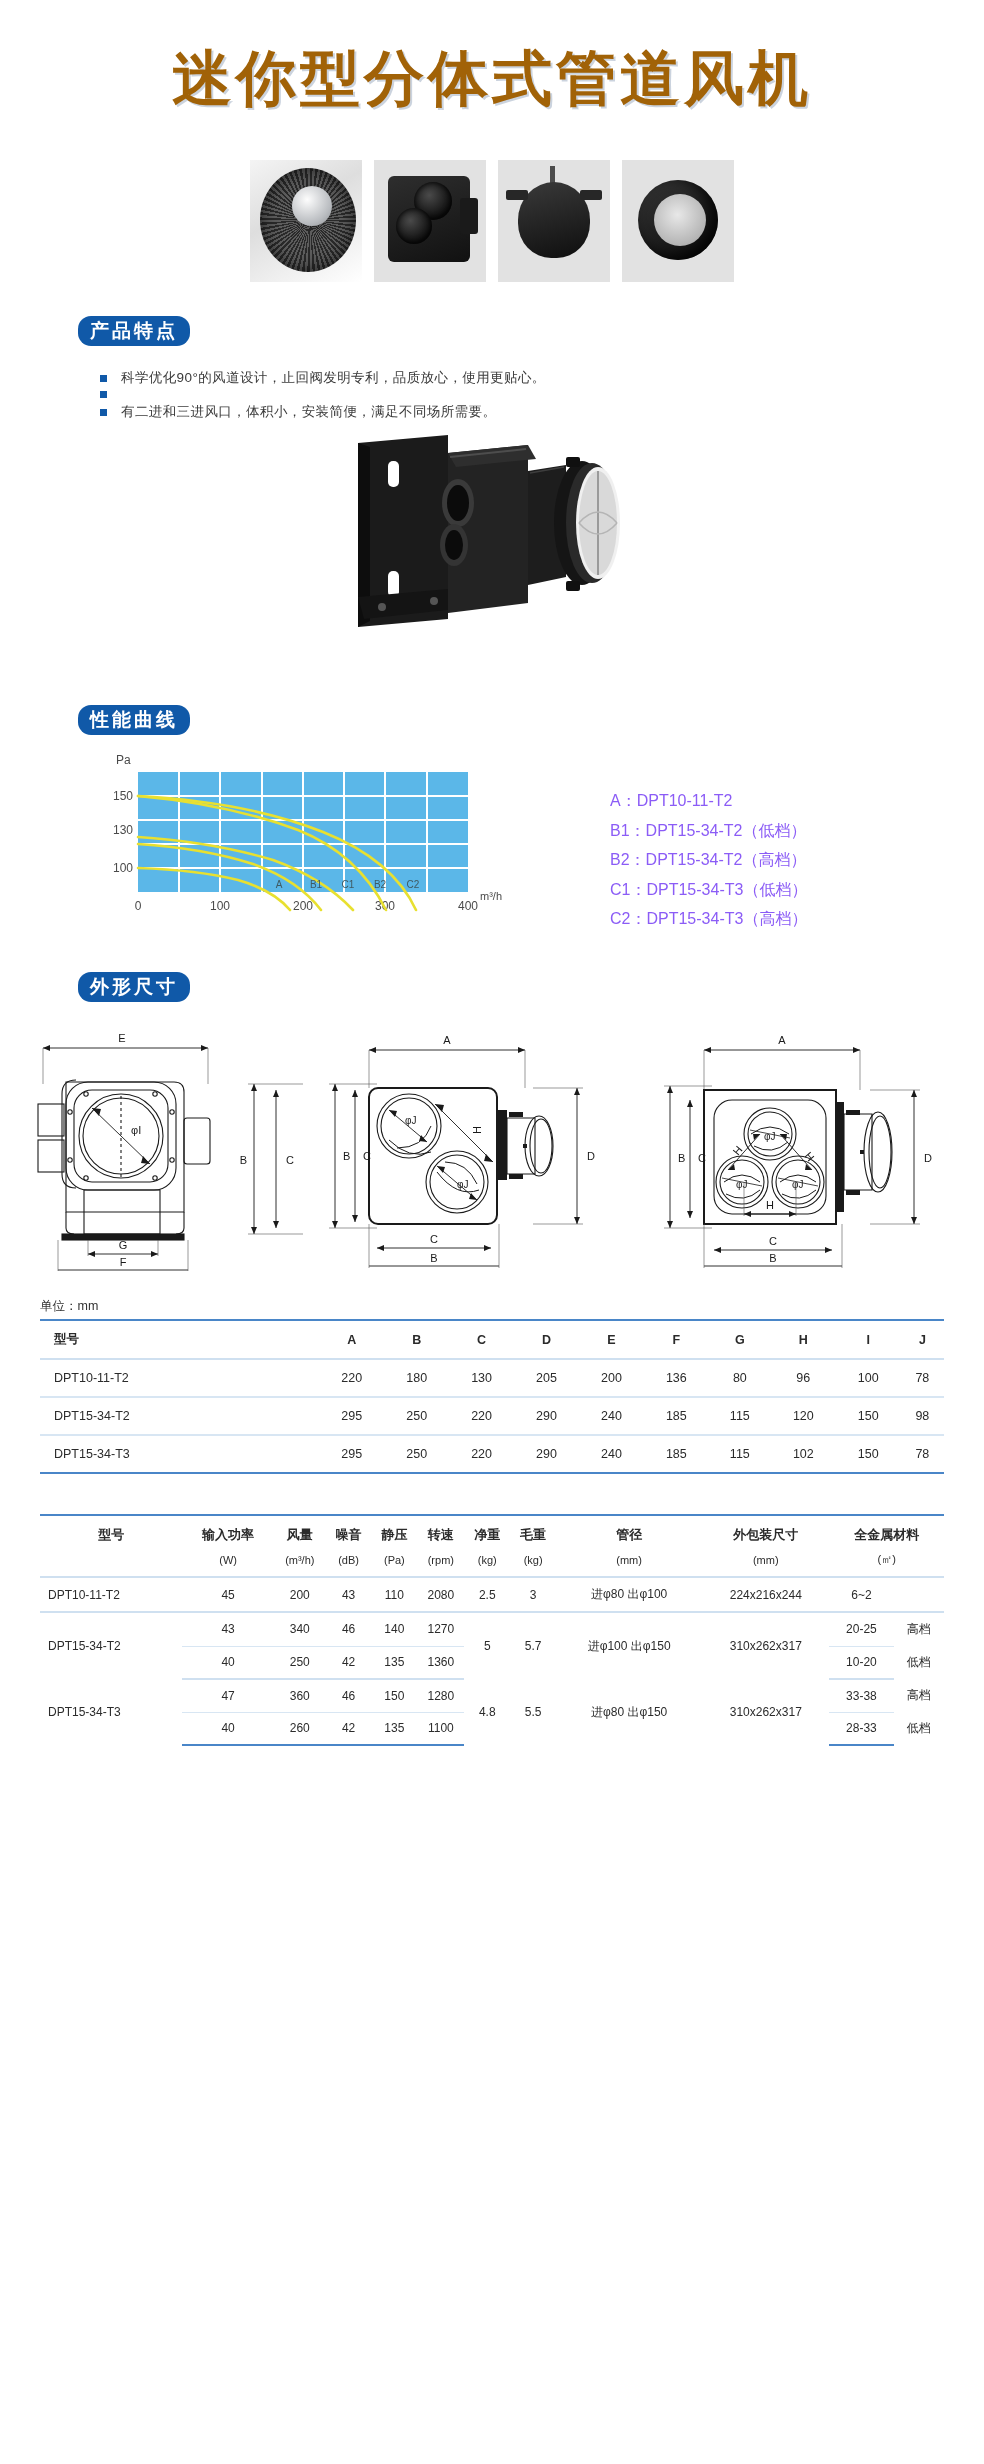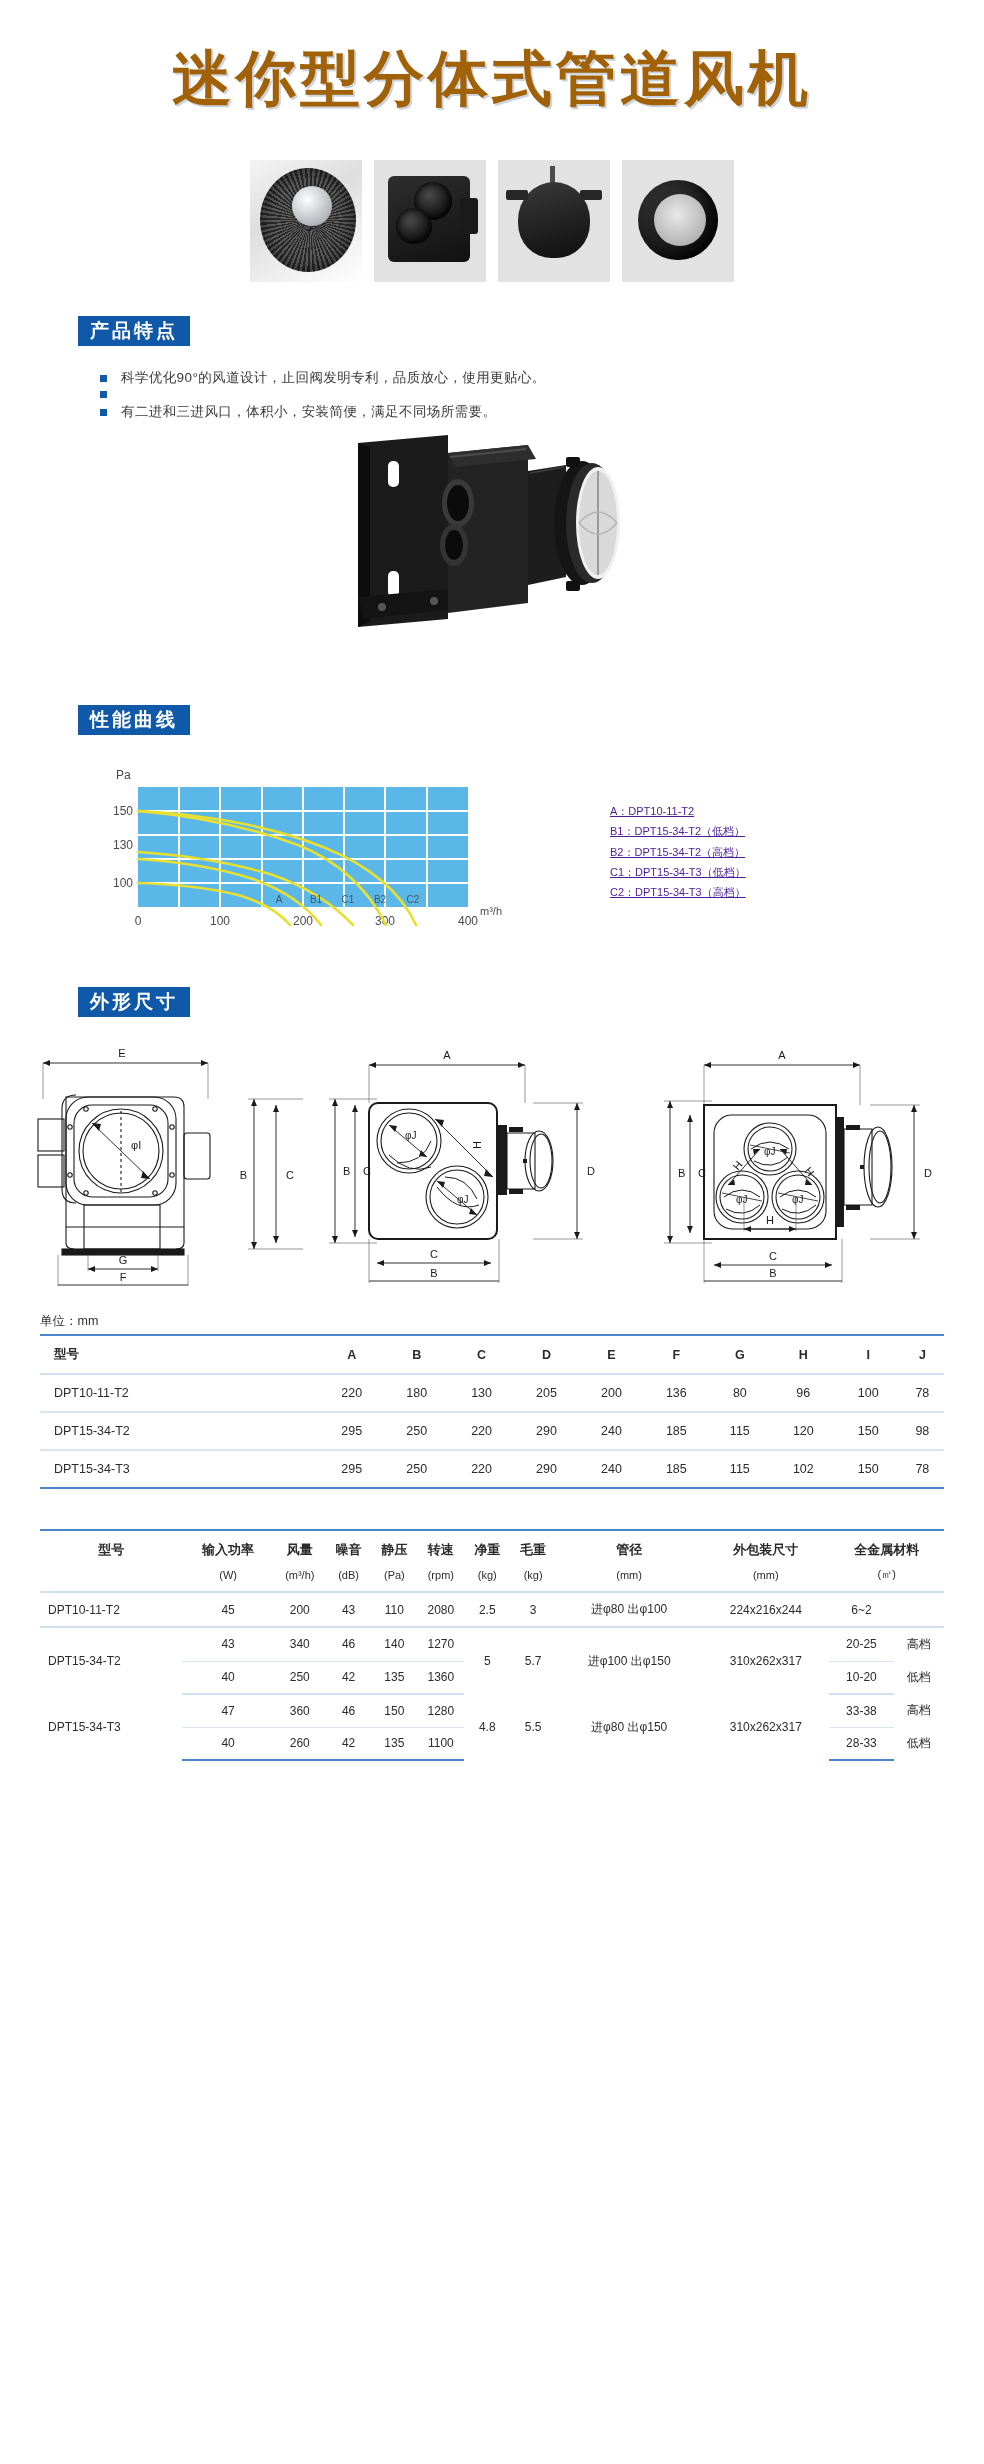--- a/index.html
+++ b/index.html
@@ -90,20 +90,21 @@
   .section-head {
     margin: 0 0 0 78px;
     display: inline-block;
     background: #1059a8;
     color: #fff;
     font-size: 19px;
     font-weight: bold;
     letter-spacing: 3px;
     padding: 5px 12px 6px;
     line-height: 1;
+    border-radius: 13px;
   }
   .sec-wrap { margin-top: 34px; }
 
   
   .features {
     margin: 18px 0 0 100px;
     list-style: none;
   }
   .features li {
     font-size: 13.5px;
@@ -117,32 +118,31 @@
     width: 7px; height: 7px; background: #1059a8;
     display: inline-block; margin-right: 14px; flex: 0 0 auto;
   }
 
   
   .hero { height: 240px; position: relative; margin-top: 6px; }
   .hero-svg { position:absolute; left: 330px; top: 0; }
 
   
   .chart-zone {
-    margin-top: 28px;
+    margin-top: 13px;
     position: relative;
     height: 190px;
   }
   .chart-svg { position: absolute; left: 108px; top: 0; }
   .legend {
     position: absolute;
     left: 610px; top: 38px;
-    font-size: 11px;
-    color: #4c1d95;
+    font-size: 16px;
+    color: #8b5cf6;
     line-height: 1.85;
-    text-decoration: underline;
   }
 
   
   .drawings {
     margin-top: 20px;
     display: flex;
     justify-content: space-between;
     padding: 0 18px;
   }
 

